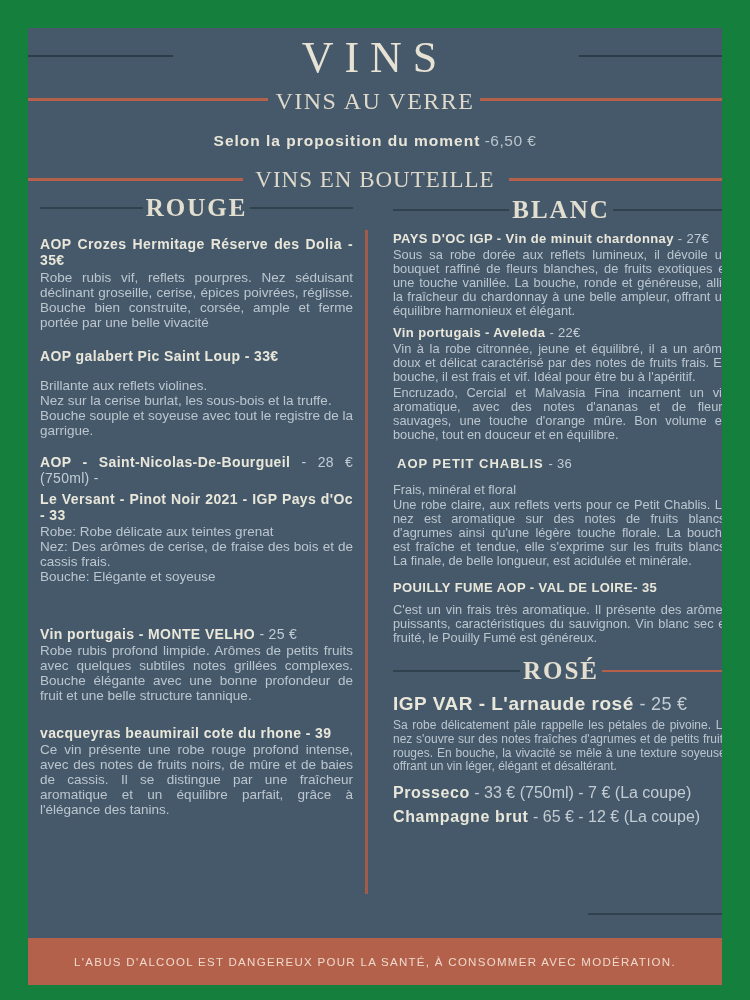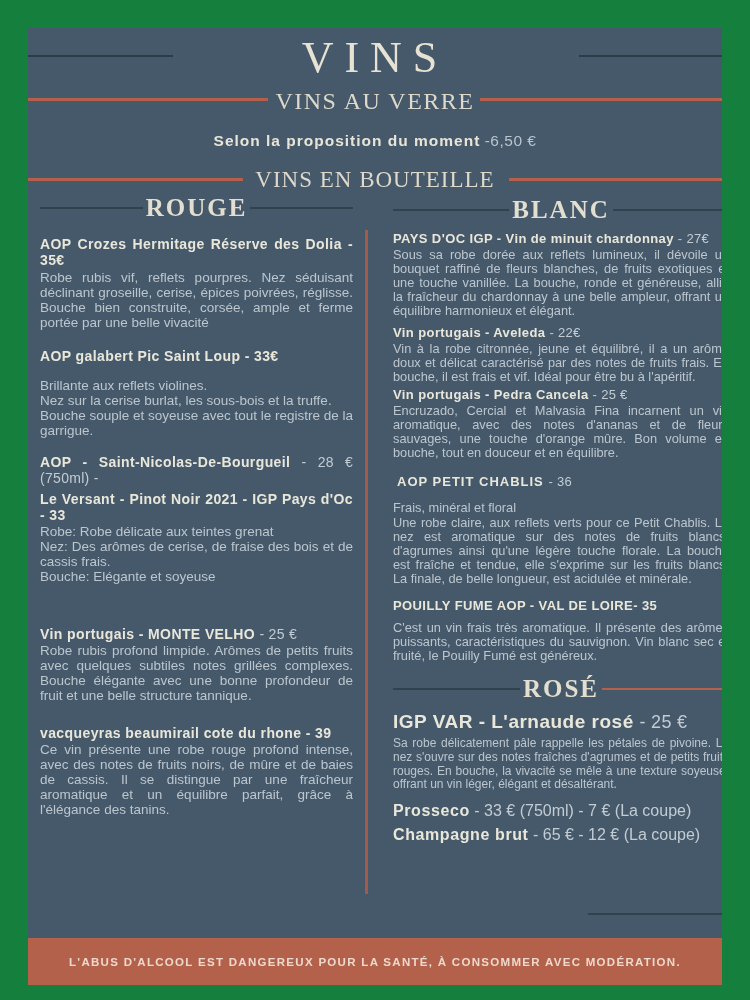--- a/index.html
+++ b/index.html
@@ -76,21 +76,21 @@
 
   .bulle-head{margin-top:15px;}
   .bulle-item{margin-top:8px;font-size:16px;line-height:22px;text-align:justify;}
   .bulle-item .iname{font-weight:bold;color:#e9e7da;letter-spacing:0.6px;}
   .bulle-item .iprice{color:#c3ccd3;}
   .bulle-item + .bulle-item{margin-top:2px;}
 
   
   .footer-bar{position:absolute;left:28px;top:938px;width:694px;height:47px;background:#b4614c;
     display:flex;align-items:center;justify-content:center;}
-  .footer-text{color:#eed9cc;font-size:11.5px;letter-spacing:1.3px;font-weight:700;}
+  .footer-text{color:#eed9cc;font-size:11.5px;letter-spacing:1.3px;font-weight:400;}
 </style>
 </head>
 <body>
 
 <div class="page">
   <div class="panel">
 
     <div class="dline" style="left:0;top:27px;width:145px;"></div>
     <div class="dline" style="left:551px;top:27px;width:143px;"></div>
     <div class="rline" style="left:0;top:70px;width:240px;"></div>
@@ -157,21 +157,20 @@
         <div class="ititle"><span class="iname">PAYS D'OC IGP - Vin de minuit chardonnay</span> <span class="iprice">- 27€</span></div>
         <div class="desc">Sous sa robe dorée aux reflets lumineux, il dévoile un bouquet raffiné de fleurs blanches, de fruits exotiques et une touche vanillée. La bouche, ronde et généreuse, allie la fraîcheur du chardonnay à une belle ampleur, offrant un équilibre harmonieux et élégant.</div>
       </div>
 
       <div class="item b2">
         <div class="ititle"><span class="iname">Vin portugais - Aveleda</span> <span class="iprice">- 22€</span></div>
         <div class="desc">Vin à la robe citronnée, jeune et équilibré, il a un arôme doux et délicat caractérisé par des notes de fruits frais. En bouche, il est frais et vif. Idéal pour être bu à l'apéritif.</div>
       </div>
 
       <div class="item b3">
-        <div class="ititle"><span class="iname">Vin portugais - Pedra Cancela</span> <span class="iprice">- 25 €</span></div>
         <div class="desc">Encruzado, Cercial et Malvasia Fina incarnent un vin aromatique, avec des notes d'ananas et de fleurs sauvages, une touche d'orange mûre. Bon volume en bouche, tout en douceur et en équilibre.</div>
       </div>
 
       <div class="item b4">
         <div class="ititle"><span class="iname">AOP PETIT CHABLIS</span> <span class="iprice">- 36</span></div>
         <div class="note">Frais, minéral et floral</div>
         <div class="desc">Une robe claire, aux reflets verts pour ce Petit Chablis. Le nez est aromatique sur des notes de fruits blancs, d'agrumes ainsi qu'une légère touche florale. La bouche est fraîche et tendue, elle s'exprime sur les fruits blancs. La finale, de belle longueur, est acidulée et minérale.</div>
       </div>
 
       <div class="item b5">

